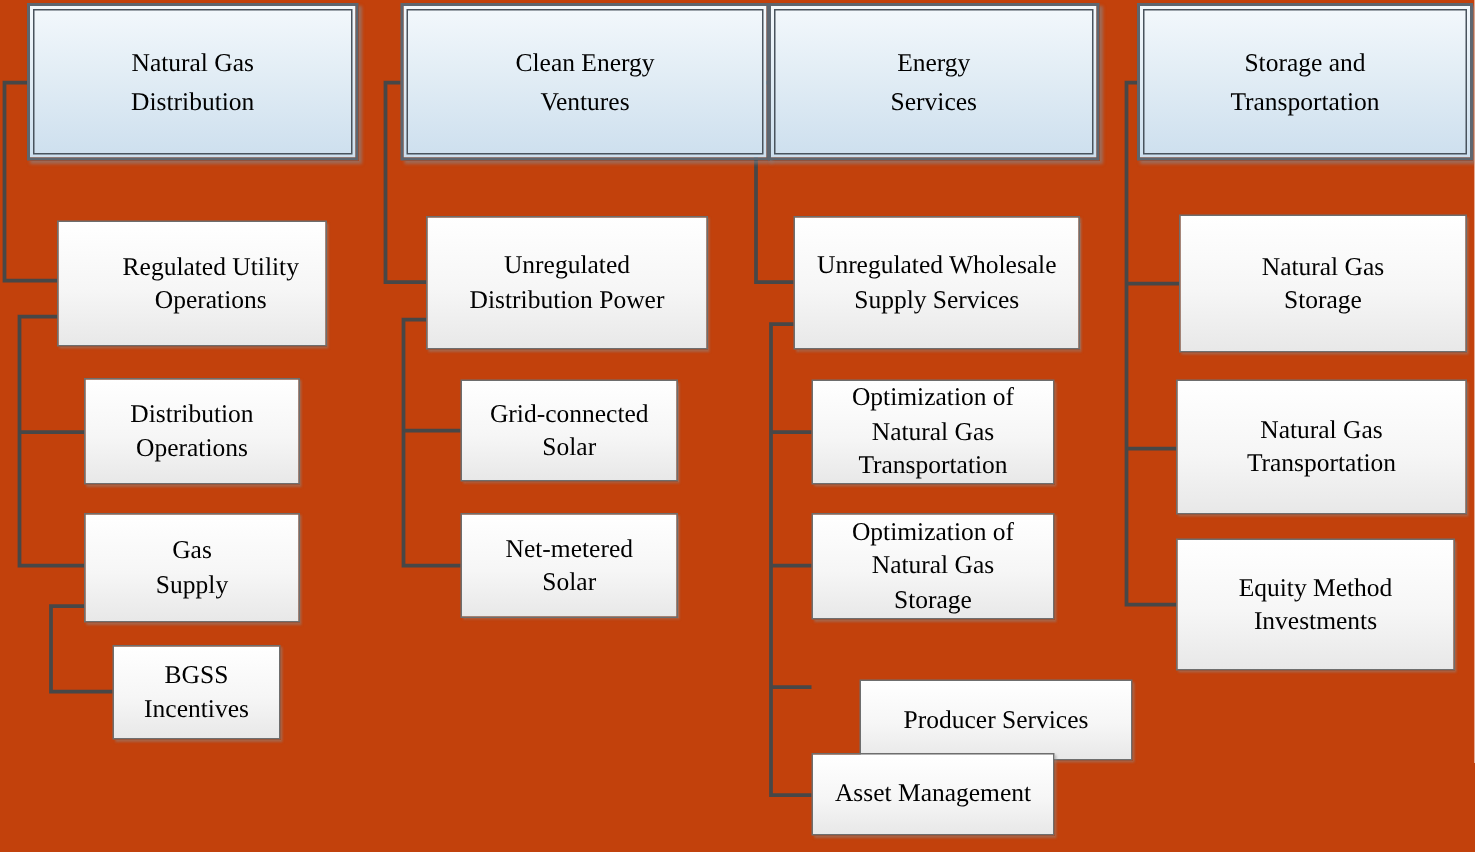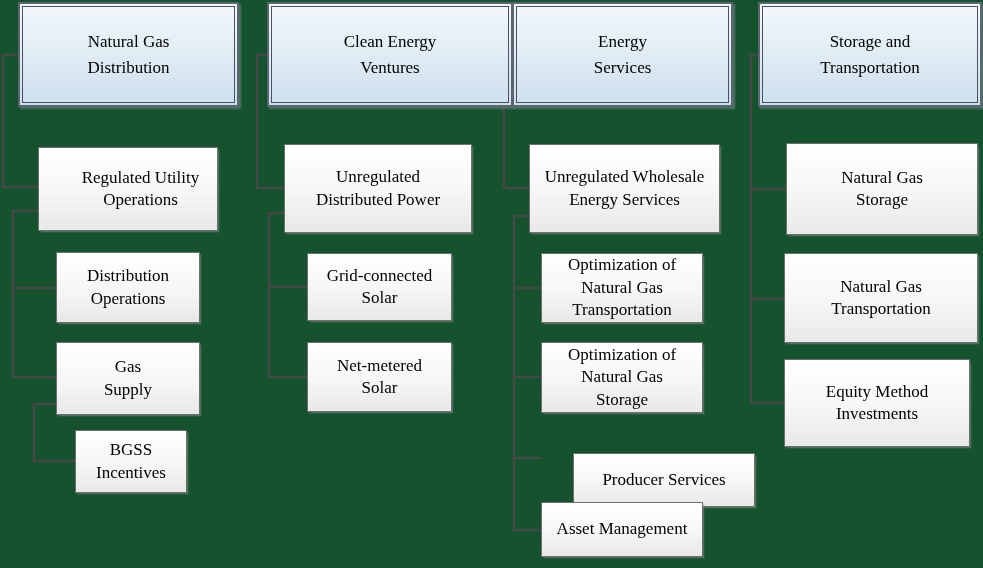--- a/index.html
+++ b/index.html
@@ -1,20 +1,20 @@
 <!DOCTYPE html>
 <html><head>
 <meta charset="utf-8">
 <style>
   html, body { margin: 0; padding: 0; background: #ffffff; }
   .canvas {
     position: relative;
     width: 983px;
     height: 568px;
-    background: #14532d;
+    background: #c2410c;
     overflow: hidden;
     font-family: "Liberation Serif", "DejaVu Serif", serif;
   }
   .connectors {
     position: absolute;
     left: 0; top: 0;
     width: 983px; height: 568px;
     z-index: 0;
   }
   .node {
@@ -105,38 +105,38 @@
     <span class="label">BGSS
 Incentives</span>
   </div>
 
   <div class="node header-box" style="left:267px; top:2px; width:246px; height:105px;">
     <span class="label">Clean Energy
 Ventures</span>
   </div>
   <div class="node child-box" style="left:284px; top:144px; width:188px; height:89px;">
     <span class="label">Unregulated
-Distributed Power</span>
+Distribution Power</span>
   </div>
   <div class="node child-box" style="left:307px; top:253px; width:145px; height:68px;">
     <span class="label">Grid-connected
 Solar</span>
   </div>
   <div class="node child-box" style="left:307px; top:342px; width:145px; height:70px;">
     <span class="label">Net-metered
 Solar</span>
   </div>
 
   <div class="node header-box" style="left:512px; top:2px; width:221px; height:105px;align-items:center;">
     <span class="label">Energy
 Services</span>
   </div>
   <div class="node child-box" style="left:529px; top:144px; width:191px; height:89px;">
     <span class="label">Unregulated Wholesale
-Energy Services</span>
+Supply Services</span>
   </div>
   <div class="node child-box" style="left:541px; top:253px; width:162px; height:70px;">
     <span class="label">Optimization of
 Natural Gas
 Transportation</span>
   </div>
   <div class="node child-box" style="left:541px; top:342px; width:162px; height:71px;">
     <span class="label">Optimization of
 Natural Gas
 Storage</span>

